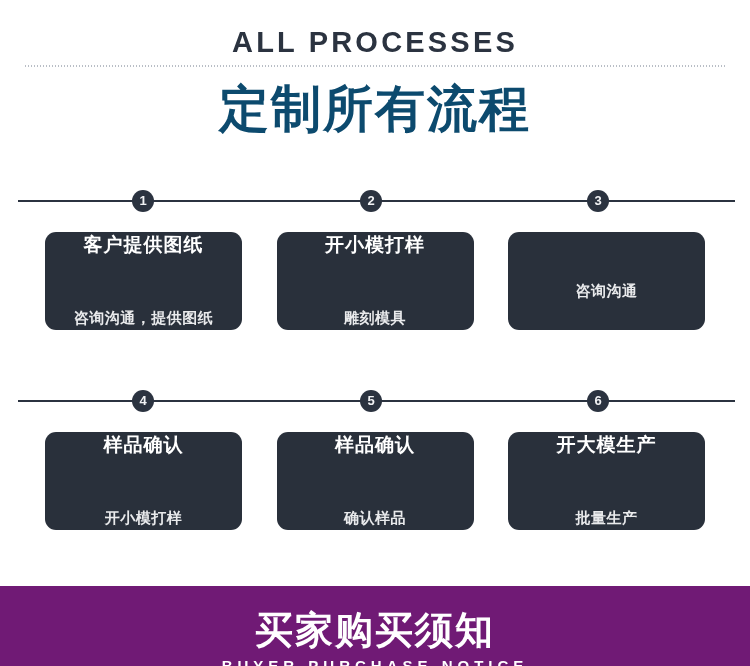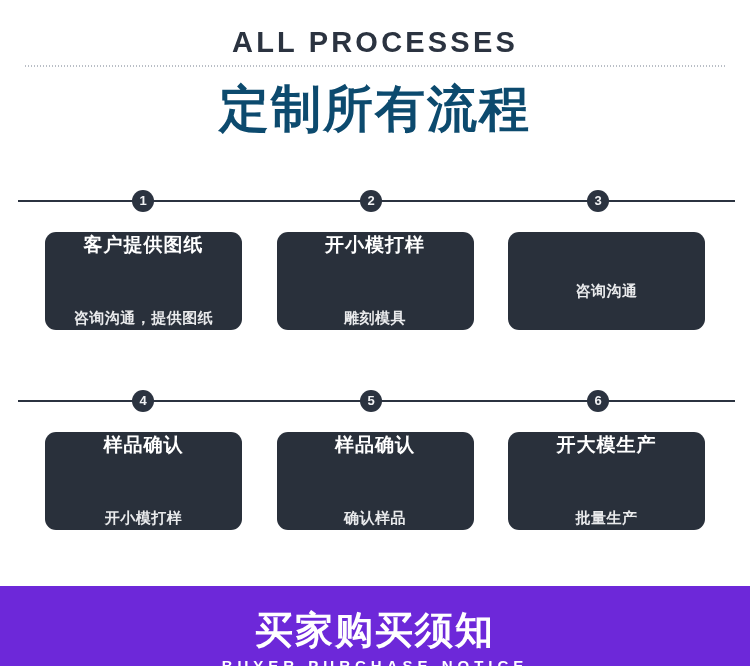--- a/index.html
+++ b/index.html
@@ -159,21 +159,21 @@
     white-space: nowrap;
   }
 
   
   .banner {
     position: absolute;
     left: 0;
     top: 586px;
     width: 750px;
     height: 80px;
-    background: #6d28d9;
+    background: #701a75;
     overflow: hidden;
   }
 
   .banner-title {
     position: absolute;
     left: 0;
     top: 22px;
     width: 750px;
     text-align: center;
     color: #ffffff;

